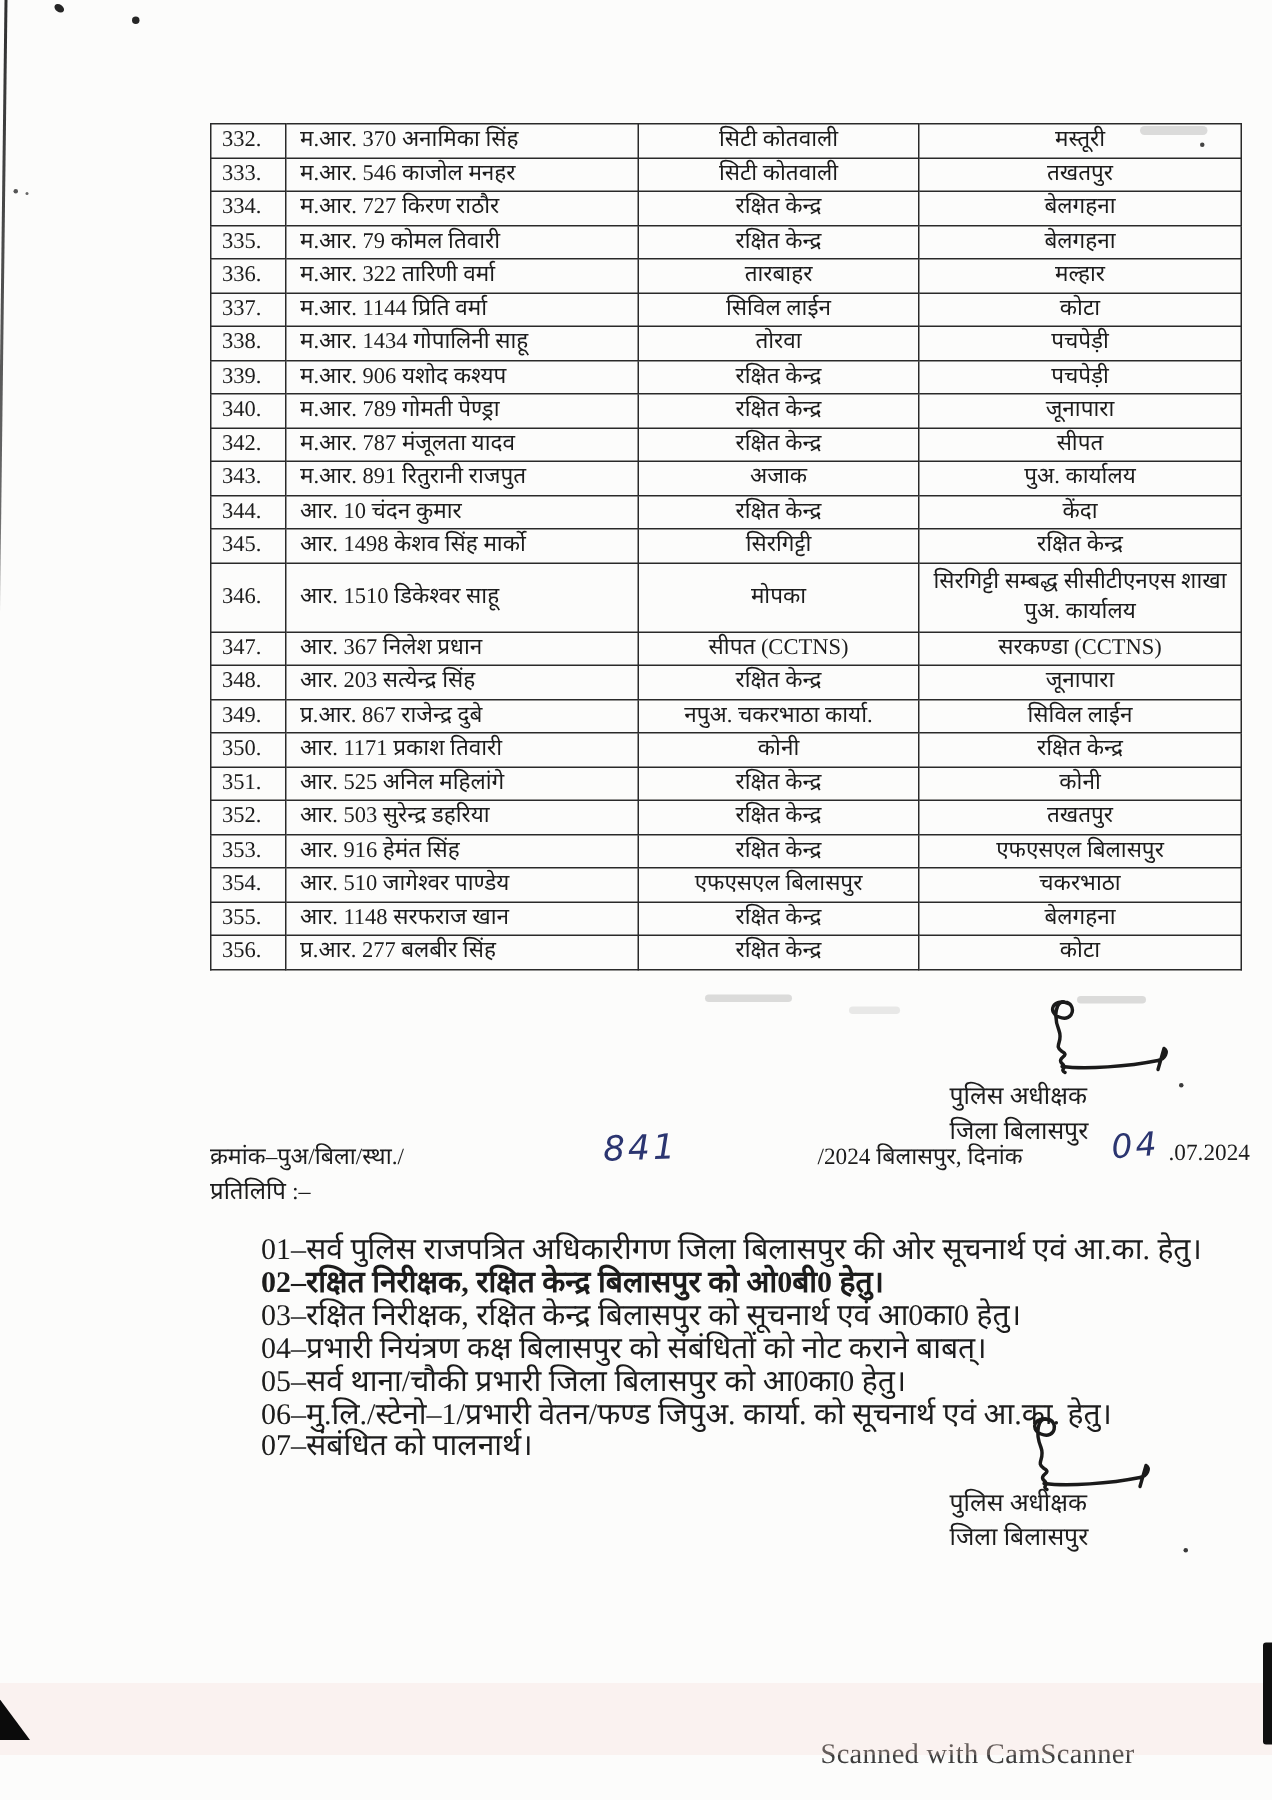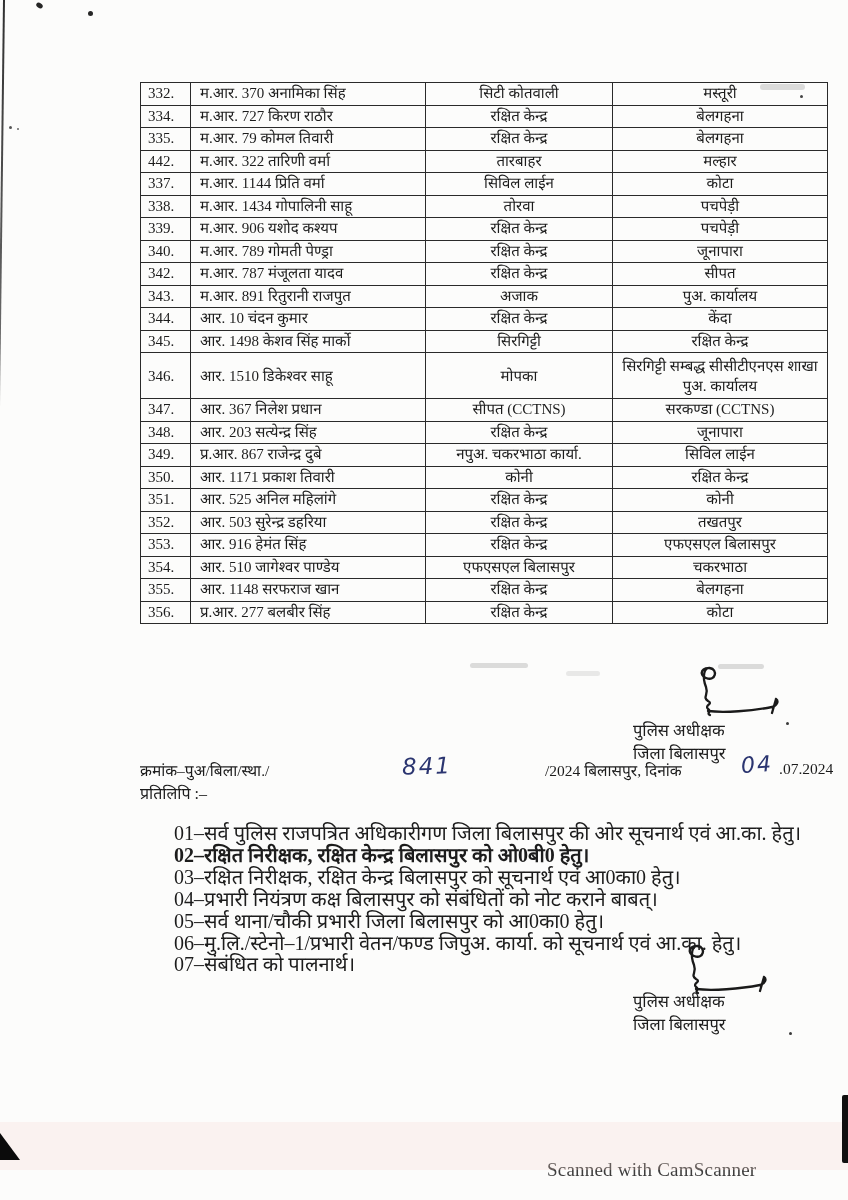--- a/index.html
+++ b/index.html
@@ -110,33 +110,39 @@
       <col style="width:215px">
   </colgroup>
   <tbody id="rosterBody">
       <tr>
         <td class="c-sno">332.</td>
         <td class="c-name">म.आर. 370 अनामिका सिंह</td>
         <td class="c-from">सिटी कोतवाली</td>
         <td class="c-to">मस्तूरी</td>
       </tr>
       <tr>
+        <td class="c-sno">333.</td>
+        <td class="c-name">म.आर. 546 काजोल मनहर</td>
+        <td class="c-from">सिटी कोतवाली</td>
+        <td class="c-to">तखतपुर</td>
+      </tr>
+      <tr>
         <td class="c-sno">334.</td>
         <td class="c-name">म.आर. 727 किरण राठौर</td>
         <td class="c-from">रक्षित केन्द्र</td>
         <td class="c-to">बेलगहना</td>
       </tr>
       <tr>
         <td class="c-sno">335.</td>
         <td class="c-name">म.आर. 79 कोमल तिवारी</td>
         <td class="c-from">रक्षित केन्द्र</td>
         <td class="c-to">बेलगहना</td>
       </tr>
       <tr>
-        <td class="c-sno">442.</td>
+        <td class="c-sno">336.</td>
         <td class="c-name">म.आर. 322 तारिणी वर्मा</td>
         <td class="c-from">तारबाहर</td>
         <td class="c-to">मल्हार</td>
       </tr>
       <tr>
         <td class="c-sno">337.</td>
         <td class="c-name">म.आर. 1144 प्रिति वर्मा</td>
         <td class="c-from">सिविल लाईन</td>
         <td class="c-to">कोटा</td>
       </tr>

